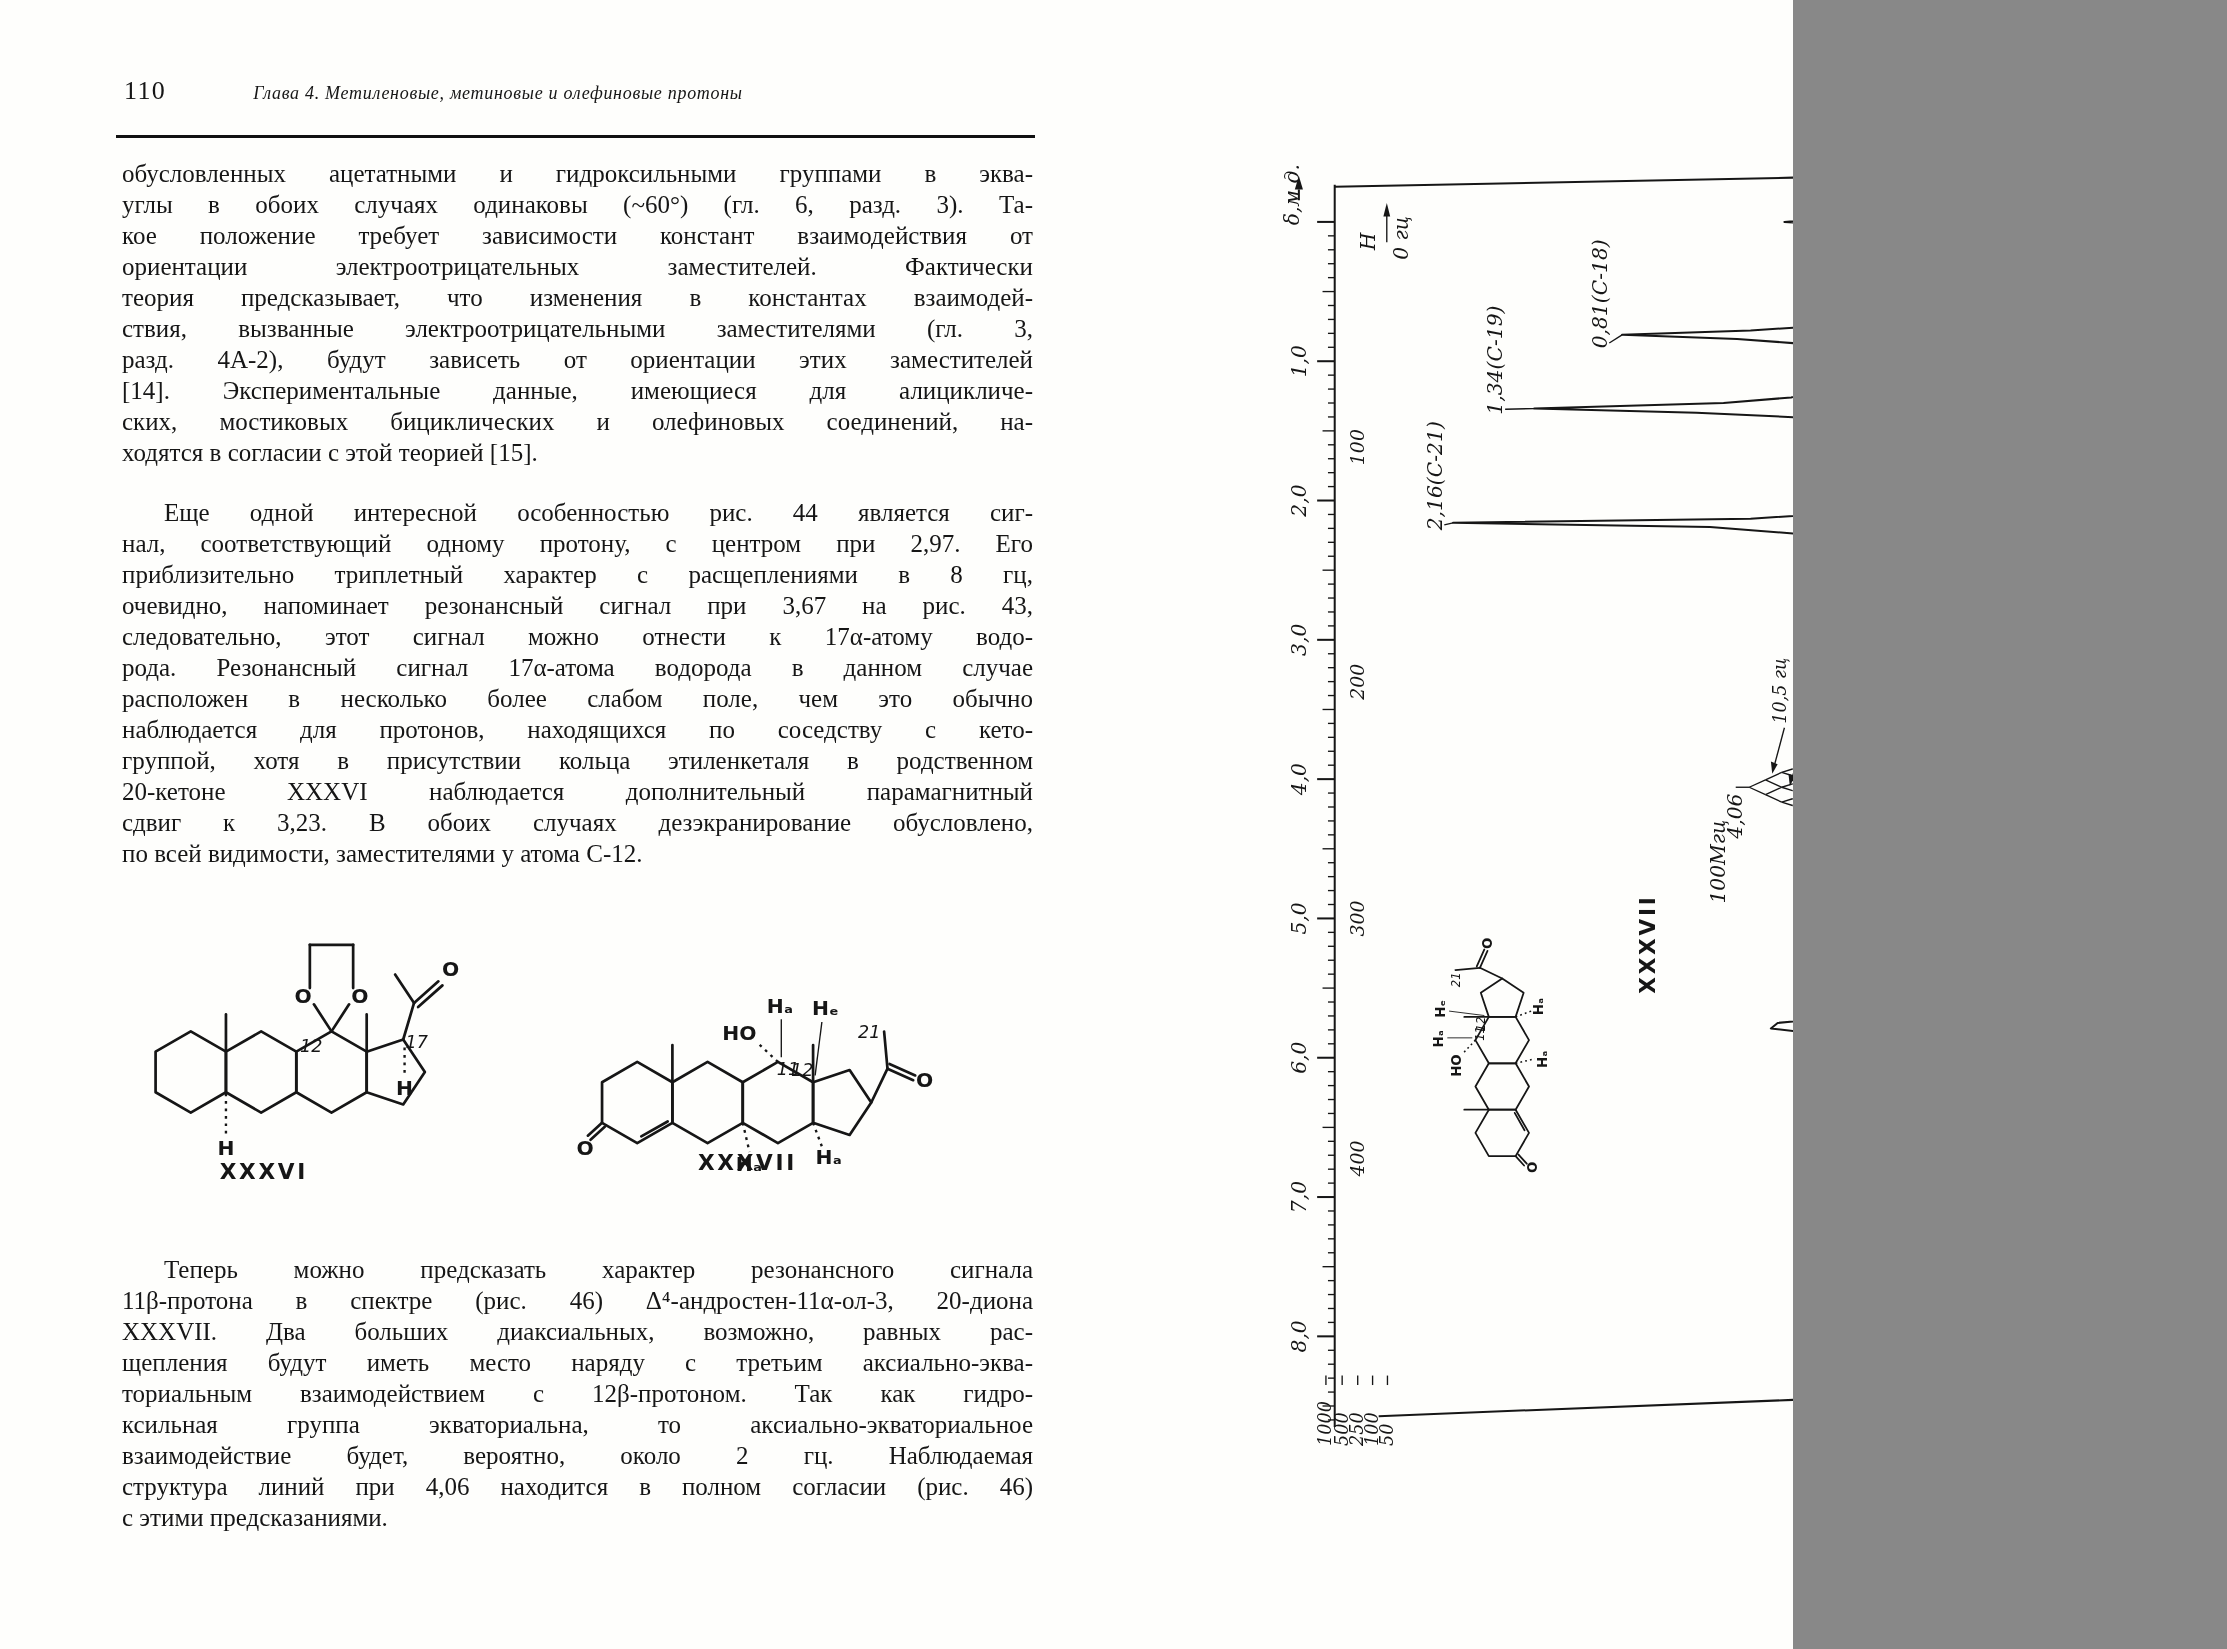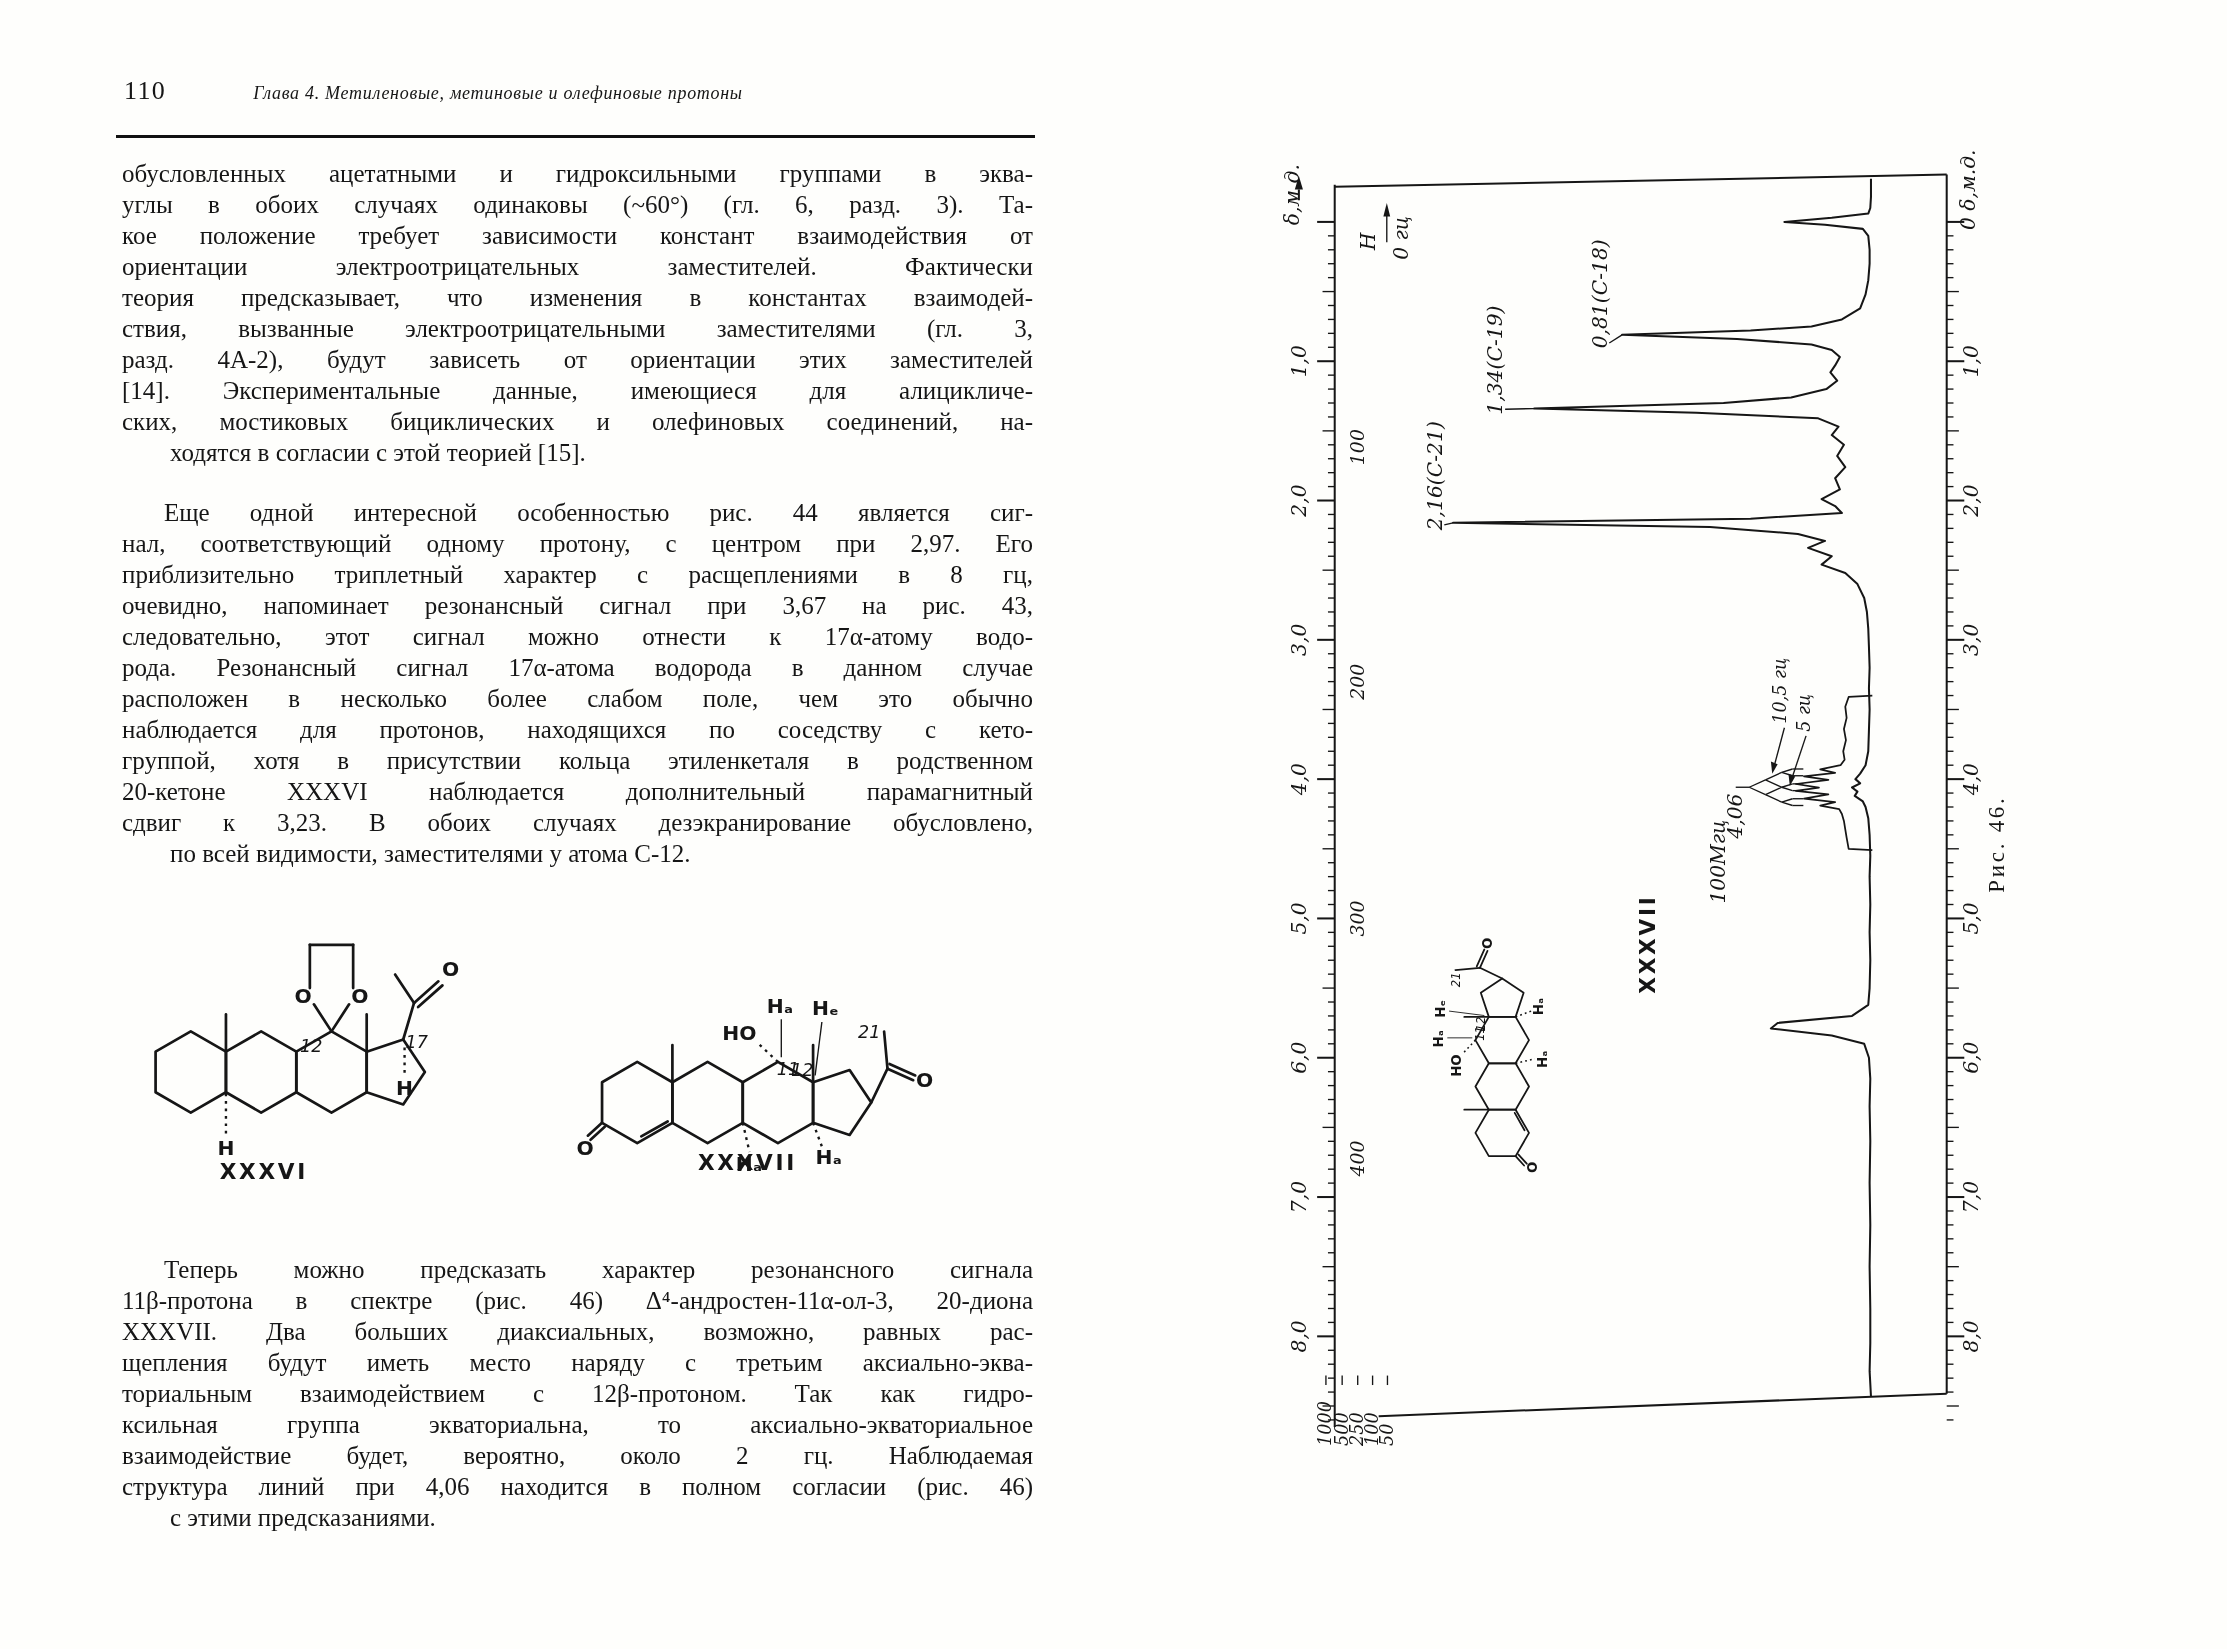--- a/index.html
+++ b/index.html
@@ -1,25 +1,25 @@
 <!DOCTYPE html>
 <html style="font-size:10.8px"><head>
 <meta charset="utf-8">
 <style>
   html,body{margin:0;padding:0;background:#888;}
-  .page{position:relative;width:2227px;height:1650px;background:#fefefc;color:#161616;
+  .page{position:relative;width:1793px;height:1650px;background:#fefefc;color:#161616;
         font-family:"Liberation Serif", serif;overflow:hidden;}
   .header{position:absolute;left:124px;top:76px;width:908px;display:flex;align-items:baseline;}
   .page-number{font-size:26px;letter-spacing:1.4px;}
   .running-title{font-size:18px;font-style:italic;margin-left:87px;letter-spacing:0.7px;}
   .header-rule{position:absolute;left:116px;top:135px;width:919px;height:3.4px;background:#111;}
   .text-block{position:absolute;left:122px;width:911px;font-size:25px;}
   .text-block .line{height:31px;line-height:31px;text-align:justify;text-align-last:justify;
         white-space:nowrap;overflow:visible;}
-  .text-block .line:last-child{text-align-last:left;margin-left:48px;}
+  .text-block .line:last-child{text-align-last:left;}
   .text-block.indent .line:first-child{text-indent:42px;}
   #p1{top:158px;}
   #p2{top:497px;}
   #p3{top:1254px;}
   svg{position:absolute;overflow:visible;}
   svg text{fill:#161616;}
   .sk{stroke:#161616;stroke-width:4;fill:none;stroke-linejoin:round;stroke-linecap:round;}
   .sk-thin{stroke:#161616;stroke-width:2;fill:none;}
   .sk-dash{stroke:#161616;stroke-width:3.5;fill:none;stroke-dasharray:4 7;}
   .atom{font-family:"DejaVu Sans", sans-serif;font-size:30px;font-weight:bold;}

